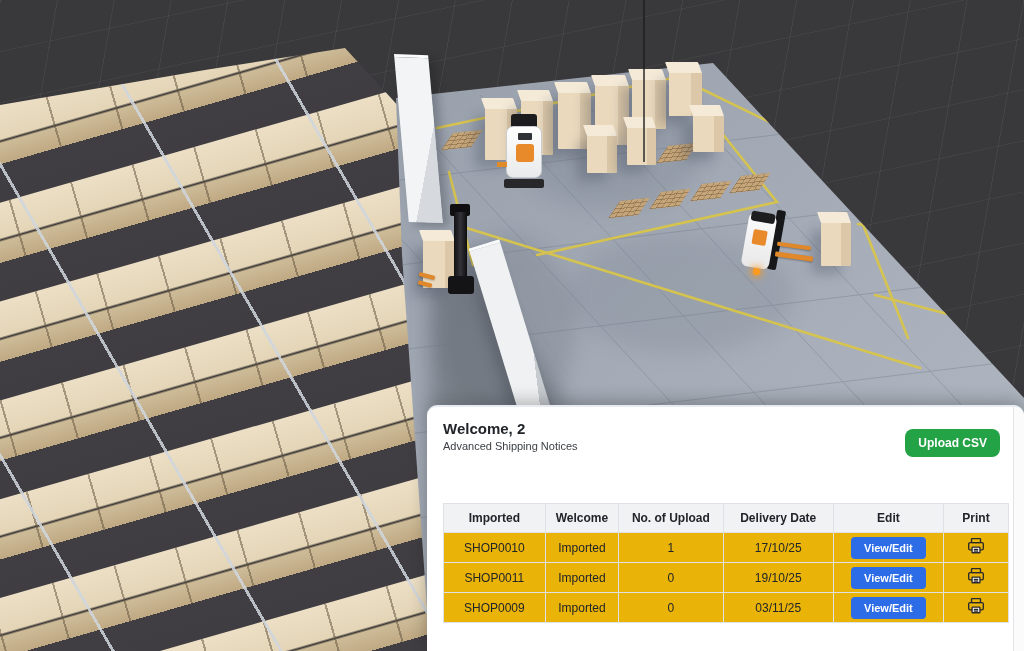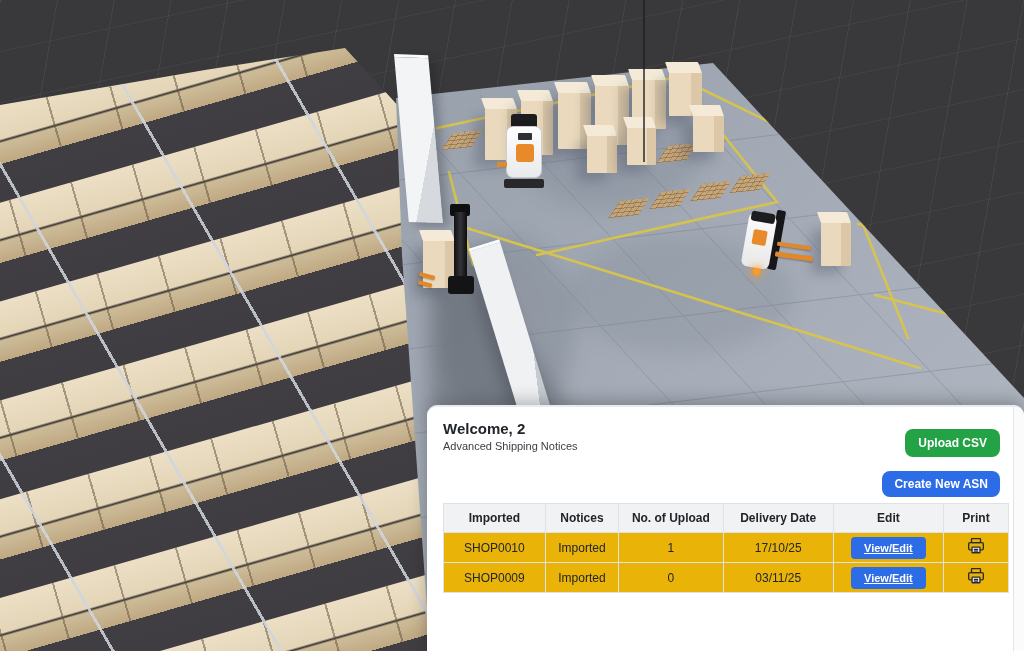--- a/index.html
+++ b/index.html
@@ -92,21 +92,21 @@
     font-family:"Liberation Sans",sans-serif; border-radius:8px; cursor:pointer; }
   .btn-green { right:24px; top:22px; font-size:12px; padding:7px 13px; background:#24a246; }
   .btn-blue  { right:24px; top:64px; font-size:12px; padding:6px 12px; background:#2c6ce6; }
 
   .asn-table { position:absolute; left:16px; top:96px; width:566px;
     border-collapse:collapse; table-layout:fixed; font-size:12px; }
   .asn-table th, .asn-table td { border:1px solid #dee2e6; text-align:center; padding:0 3px; }
   .asn-table th { background:#f1f2f4; font-weight:bold; height:29px; color:#212529; }
   .asn-table td { height:30px; background:#eab308; color:#212529; }
   .btn-edit { border:none; background:#2c6ce6; color:#fff; font-weight:bold; font-size:11px;
-    padding:5px 13px; border-radius:4px; cursor:pointer; font-family:"Liberation Sans",sans-serif;text-decoration:underline; }
+    padding:5px 13px; border-radius:4px; cursor:pointer; font-family:"Liberation Sans",sans-serif; }
   .print-btn { background:none; border:none; cursor:pointer; padding:0; line-height:0; }
   .panel-scroll { position:absolute; right:0; top:0; width:11px; height:100%;
     background:#fbfbfc; border-left:1px solid #e4e4e7; border-radius:0 10px 0 0; }
 </style>
 </head>
 <body>
 
 <div class="scene">
 
   <div class="rack-clip">
@@ -228,47 +228,60 @@
   </div>
 
   <div class="cable"></div>
 </div>
 
 <div class="panel">
   <div class="panel-title">Welcome, 2</div>
   <div class="panel-subtitle">Advanced Shipping Notices</div>
 
   <button class="btn btn-green">Upload CSV</button>
-  <button class="btn btn-blue">Create New ASN</button>
 
   <table class="asn-table">
     <colgroup>
       <col style="width:18%">
         <col style="width:13%">
         <col style="width:18.5%">
       <col style="width:19.5%">
         <col style="width:19.5%">
         <col style="width:11.5%">
     </colgroup>
     <thead>
       <tr>
         <th>Imported</th>
-        <th>Notices</th>
+        <th>Welcome</th>
         <th>No. of Upload</th>
         <th>Delivery Date</th>
         <th>Edit</th>
         <th>Print</th>
       </tr>
     </thead>
     <tbody>
       <tr>
         <td>SHOP0010</td>
         <td>Imported</td>
         <td>1</td>
         <td>17/10/25</td>
+        <td><button class="btn-edit">View/Edit</button></td>
+        <td><button class="print-btn"><svg width="18" height="18" viewBox="0 0 16 16" fill="none" stroke="#2a2a2a" stroke-width="1.2">
+                <rect x="4" y="1.5" width="8" height="3.5" rx="0.5"></rect>
+                <rect x="1.5" y="5" width="13" height="6.5" rx="1.2"></rect>
+                <rect x="4.5" y="9" width="7" height="5" rx="0.5" fill="#fff"></rect>
+                <line x1="6" y1="11" x2="10" y2="11"></line>
+                <line x1="6" y1="12.5" x2="10" y2="12.5"></line>
+              </svg></button></td>
+      </tr>
+      <tr>
+        <td>SHOP0011</td>
+        <td>Imported</td>
+        <td>0</td>
+        <td>19/10/25</td>
         <td><button class="btn-edit">View/Edit</button></td>
         <td><button class="print-btn"><svg width="18" height="18" viewBox="0 0 16 16" fill="none" stroke="#2a2a2a" stroke-width="1.2">
                 <rect x="4" y="1.5" width="8" height="3.5" rx="0.5"></rect>
                 <rect x="1.5" y="5" width="13" height="6.5" rx="1.2"></rect>
                 <rect x="4.5" y="9" width="7" height="5" rx="0.5" fill="#fff"></rect>
                 <line x1="6" y1="11" x2="10" y2="11"></line>
                 <line x1="6" y1="12.5" x2="10" y2="12.5"></line>
               </svg></button></td>
       </tr>
       <tr>

